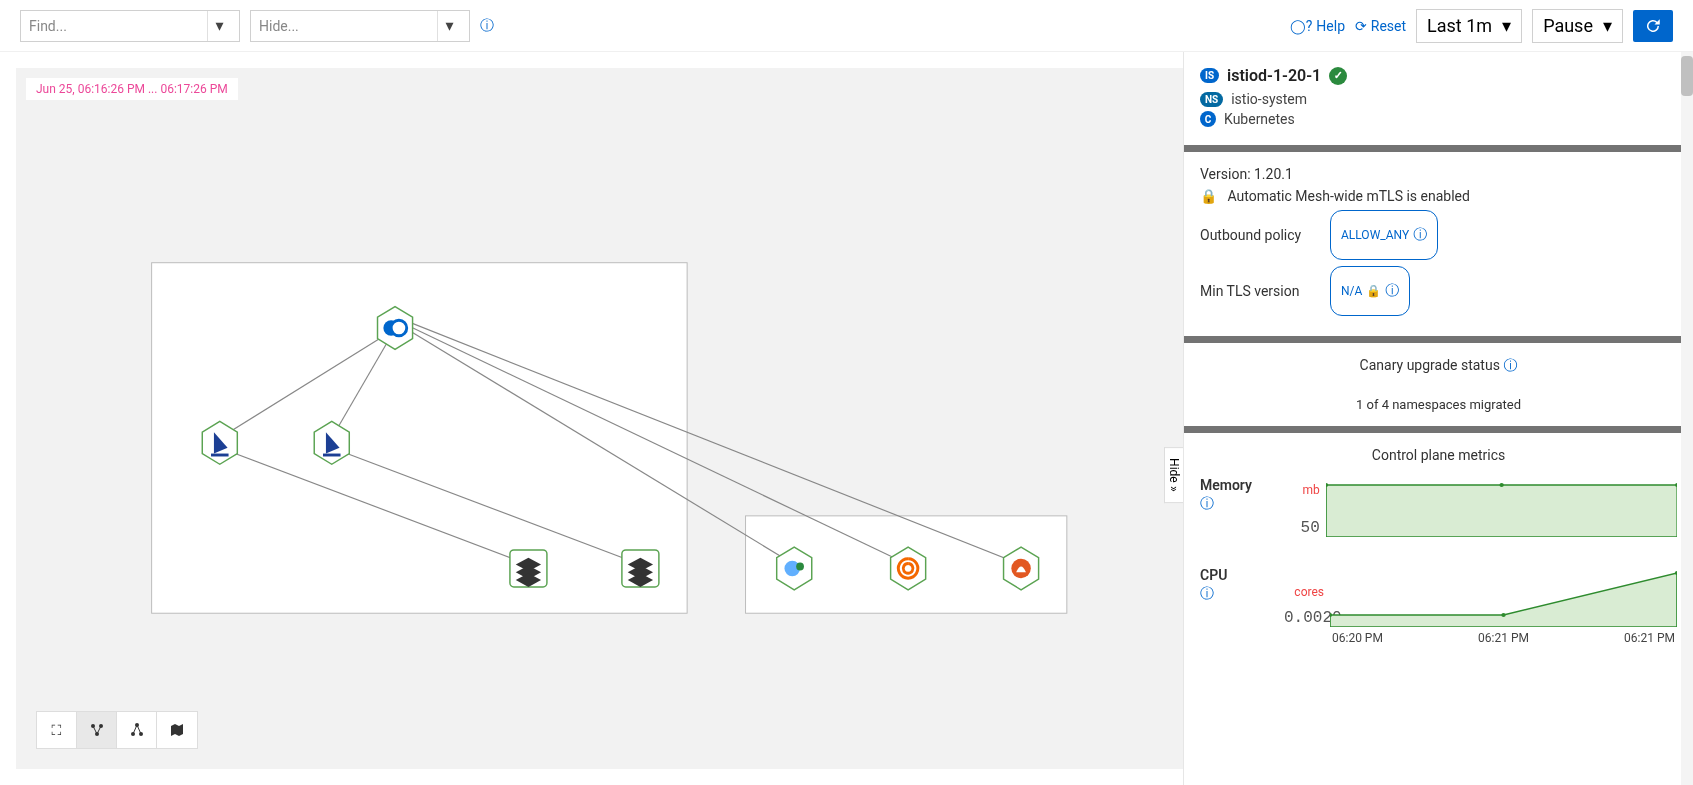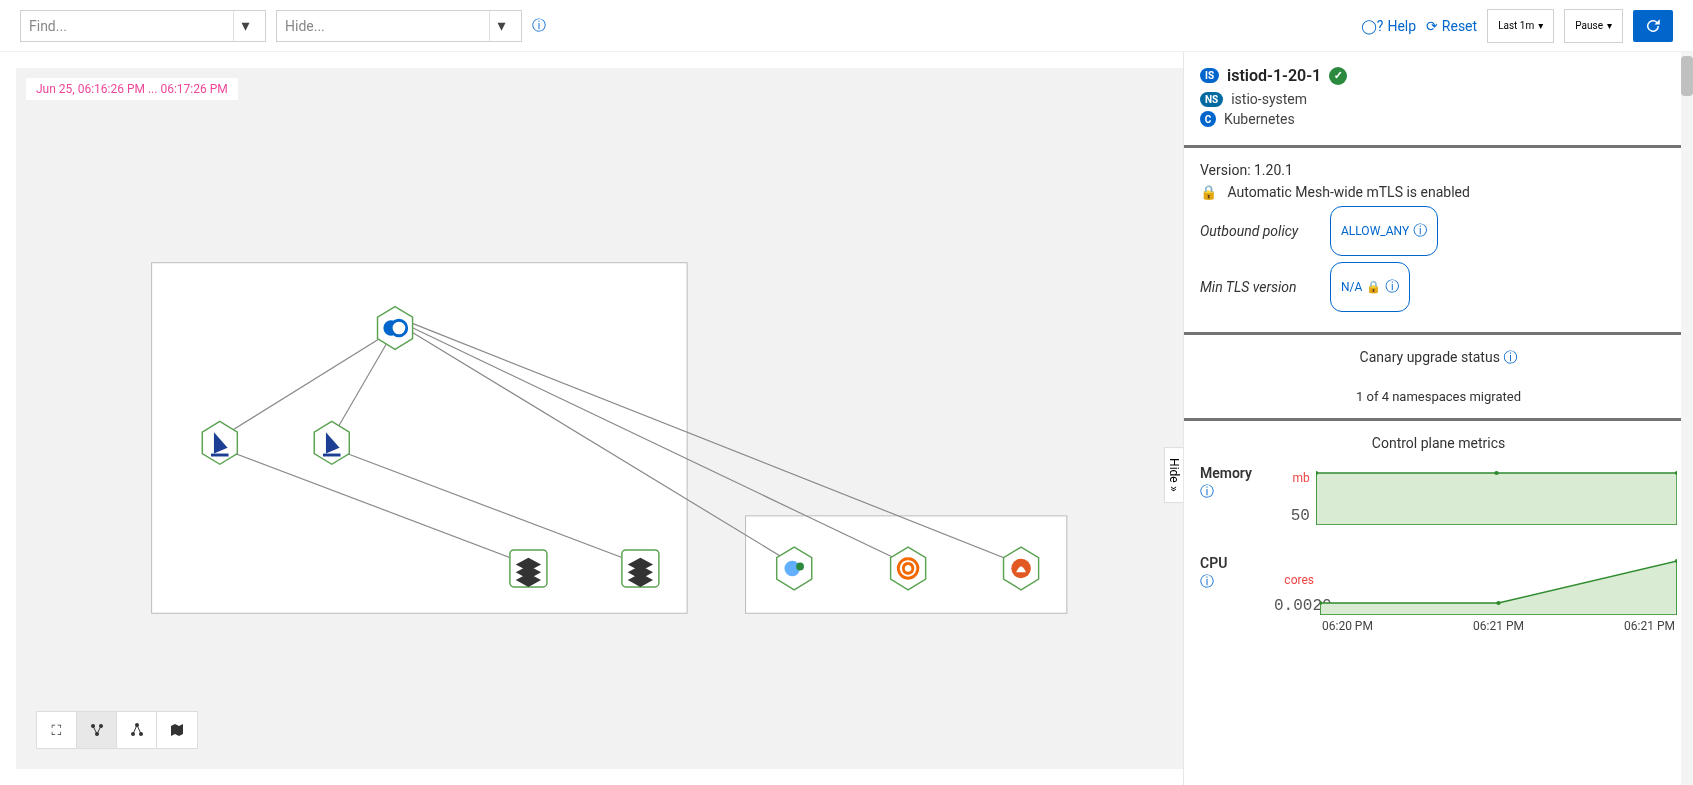--- a/index.html
+++ b/index.html
@@ -1,25 +1,25 @@
 <!DOCTYPE html>
 <html><head>
 <meta charset="utf-8">
 <style>
 * { box-sizing: border-box; margin: 0; padding: 0; font-family: -apple-system, BlinkMacSystemFont, "Segoe UI", Roboto, Helvetica, Arial, sans-serif; }
 body { background: #fff; overflow: hidden; }
 .toolbar { height: 52px; display: flex; align-items: center; padding: 0 20px; border-bottom: 1px solid #f0f0f0; gap: 10px; }
-.dropdown { flex: 0 0 200px; height: 32px; border: 1px solid #d0d0d0; display: flex; align-items: center; padding: 0 8px; background: #fff; position: relative; gap: 26px; }
+.dropdown { flex: 0 0 200px; height: 32px; border: 1px solid #d0d0d0; display: flex; align-items: center; padding: 0 8px; background: #fff; position: relative; }
 .dropdown input { border: none; outline: none; flex: 1; font-size: 14px; color: #333; }
 .dropdown input::placeholder { color: #888; }
 .dropdown .caret { width: 24px; height: 100%; display: flex; align-items: center; justify-content: center; border-left: 1px solid #e0e0e0; color: #444; }
 .info-icon { color: #06c; font-size: 14px; cursor: help; }
 .toolbar-right { margin-left: auto; display: flex; align-items: center; gap: 10px; }
 .link-btn { color: #06c; font-size: 14px; display: flex; align-items: center; gap: 4px; cursor: pointer; text-decoration: none; }
-.select-btn { height: 32px; border: 1px solid #d0d0d0; background: #fff; padding: 16px 10px; display: flex; align-items: center; gap: 4px; font-size: 10px; cursor: pointer; }
+.select-btn { height: 32px; border: 1px solid #d0d0d0; background: #fff; padding: 16px 10px; display: flex; align-items: center; gap: 10px; font-size: 18px; cursor: pointer; }
 .refresh-btn { height: 32px; width: 40px; background: #0066cc; color: #fff; display: flex; align-items: center; justify-content: center; cursor: pointer; border-radius: 2px; }
 .main { display: flex; height: calc(100vh - 52px); }
 .graph-area { flex: 1; background: #f2f2f2; position: relative; margin: 16px 0 16px 16px; }
 .time-badge { position: absolute; top: 10px; left: 10px; background: #fff; padding: 4px 10px; font-size: 12px; color: #ec4899; }
 .svg-graph { position: absolute; inset: 0; width: 100%; height: 100%; }
 .hex { fill: #fff; stroke: #5ba352; stroke-width: 1.5; }
 .box-icon { fill: #fff; stroke: #5ba352; stroke-width: 1.5; rx: 4; }
 .edge { stroke: #888; stroke-width: 1.2; fill: none; }
 .inner-box { fill: #fff; stroke: #bbb; stroke-width: 1; }
 .node-sail { fill: #1c3f94; }
@@ -31,35 +31,35 @@
 .hide-tab span { writing-mode: vertical-rl; font-size: 12px; }
 .side-panel { width: 510px; border-left: 1px solid #e6e6e6; background: #fff; overflow-y: auto; }
 .panel-header { padding: 14px 16px; }
 .panel-title { display: flex; align-items: center; gap: 8px; font-size: 16px; font-weight: 600; color: #222; margin-bottom: 6px; }
 .badge { display: inline-flex; align-items: center; justify-content: center; border-radius: 10px; font-size: 10px; font-weight: 700; color: #fff; padding: 2px 5px; }
 .badge-is { background: #06c; }
 .badge-ns { background: #0369a1; }
 .badge-c { background: #06c; border-radius: 50%; width: 16px; height: 16px; font-size: 10px; }
 .check-icon { width: 18px; height: 18px; background: #2b8a3e; border-radius: 50%; display: inline-flex; align-items: center; justify-content: center; color: #fff; font-size: 11px; }
 .panel-row { display: flex; align-items: center; gap: 8px; font-size: 14px; color: #444; margin-bottom: 4px; }
-.panel-section { border-top: 3px solid #737373; padding: 14px 16px; font-size: 14px; color: #333; }
+.panel-section { border-top: 7px solid #737373; padding: 14px 16px; font-size: 14px; color: #333; }
 .kv-row { display: flex; align-items: center; gap: 10px; margin-bottom: 6px; }
-.kv-label { color: #333; min-width: 120px; font-style: italic; }
+.kv-label { color: #333; min-width: 120px; }
 .pill { border: 1px solid #06c; color: #06c; border-radius: 12px; padding: 15px 10px; font-size: 12px; display: inline-flex; align-items: center; gap: 4px; }
 .lock-icon { color: #666; }
 .canary-section { text-align: center; }
 .canary-title { font-size: 14px; color: #333; margin-bottom: 10px; }
 .donut { position: relative; width: 140px; height: 140px; margin: 10px auto 16px; }
 .donut svg { transform: rotate(-90deg); }
 .donut-bg { fill: none; stroke: #e6e6e6; stroke-width: 18; }
 .donut-fg { fill: none; stroke: #2e8b2e; stroke-width: 18; stroke-linecap: round; }
 .donut-label { position: absolute; inset: 0; display: flex; align-items: center; justify-content: center; font-size: 20px; font-weight: 400; color: #222; }
 .migrate-caption { font-size: 13px; color: #333; margin-top: 22px; }
 .metrics-title { text-align: center; font-size: 14px; margin-bottom: 14px; }
-.metric-row { display: flex; align-items: flex-start; gap: 4px; margin-bottom: 30px; }
+.metric-row { display: flex; align-items: flex-start; gap: 14px; margin-bottom: 30px; }
 .metric-label { width: 70px; text-align: left; font-size: 14px; font-weight: 600; }
 .metric-label .info-icon { display: block; margin-top: 2px; font-weight: normal; }
 .chart-block { flex: 1; position: relative; }
 .chart-unit { font-size: 12px; color: #ef4444; margin-bottom: 2px; }
 .chart-svg { width: 100%; height: 60px; }
 .chart-area { fill: #d9ecd3; stroke: #2e8b2e; stroke-width: 1.5; }
 .chart-ticks { display: flex; justify-content: space-between; font-size: 12px; color: #444; margin-top: 4px; padding: 0 2px; }
 .y-tick { font-size: 16px; color: #555; font-family: Liberation Mono, monospace; }
 .scrollbar-stub { width: 12px; background: #f4f4f4; position: absolute; right: 0; top: 52px; bottom: 0; }
 .scrollbar-thumb { width: 100%; height: 40px; background: #c0c0c0; border-radius: 4px; margin-top: 4px; }

